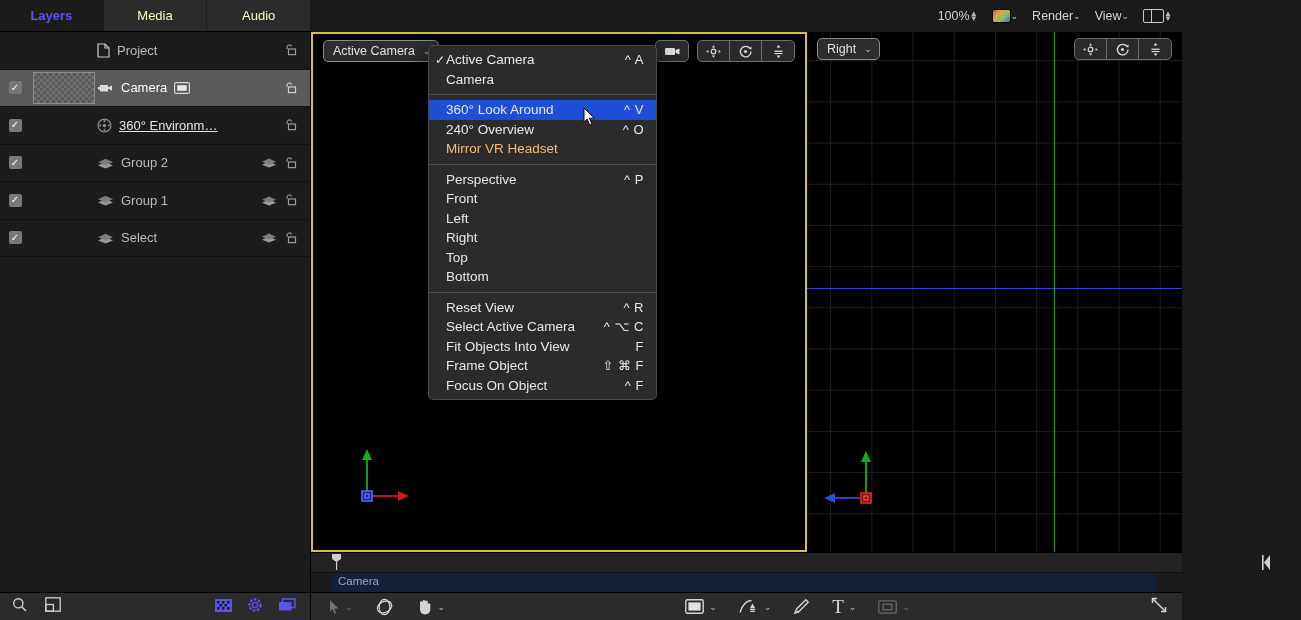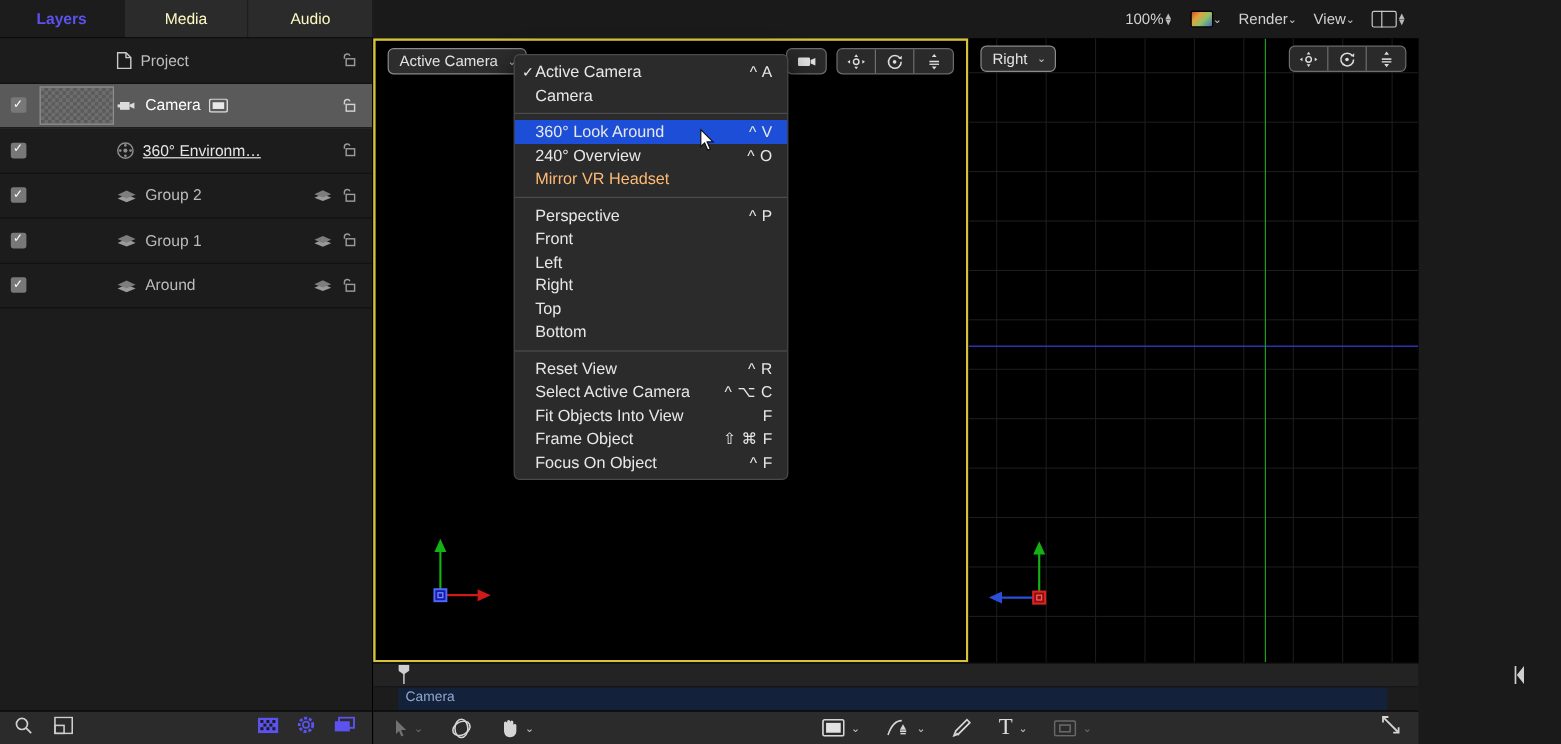--- a/index.html
+++ b/index.html
@@ -367,21 +367,21 @@
         <span class="cbox">✓</span>
       </div>
       <div class="lr-thumb"></div>
       <div class="lr-main">
         <span>
           <svg class="icon-svg" width="17" height="12" viewBox="0 0 17 12">
               <path d="M1 8.5l7.5-3.5 7.5 3.5-7.5 3z" fill="#9a9a9a"></path>
               <path d="M1 5.2l7.5-3.4 7.5 3.4-7.5 3z" fill="#7d7d7d"></path>
             </svg>
         </span>
-        <span class="lr-name">Around</span>
+        <span class="lr-name">Select</span>
       </div>
       <div class="lr-right">
         <span>
           <svg class="icon-svg" width="16" height="11" viewBox="0 0 16 11">
               <path d="M1 7.8l7-3.2 7 3.2-7 2.8z" fill="#9a9a9a"></path>
               <path d="M1 4.8l7-3.2 7 3.2-7 2.8z" fill="#7d7d7d"></path>
             </svg>
         </span>
         <span>
           <svg class="icon-svg" width="14" height="14" viewBox="0 0 14 14">

